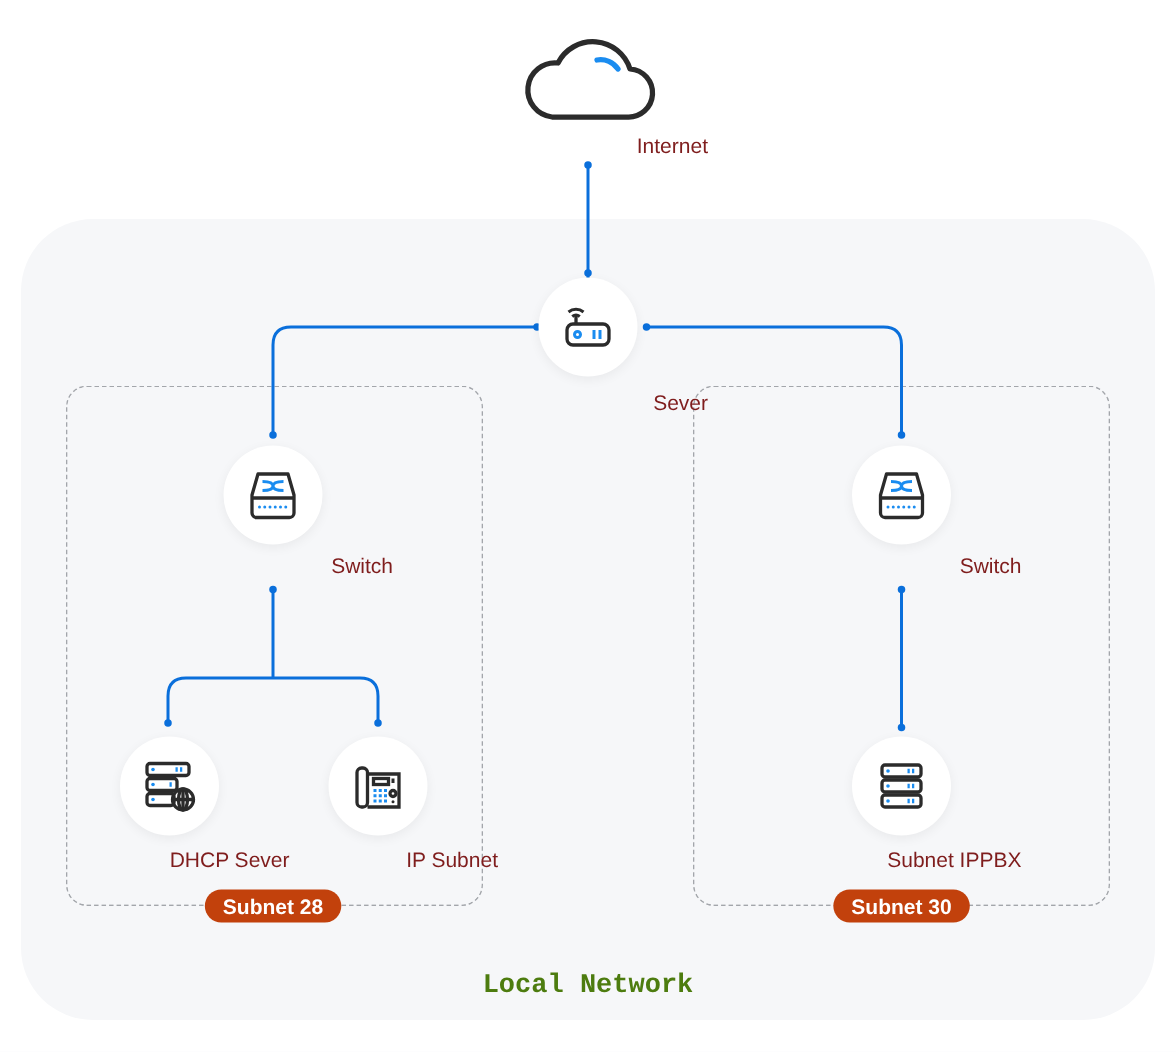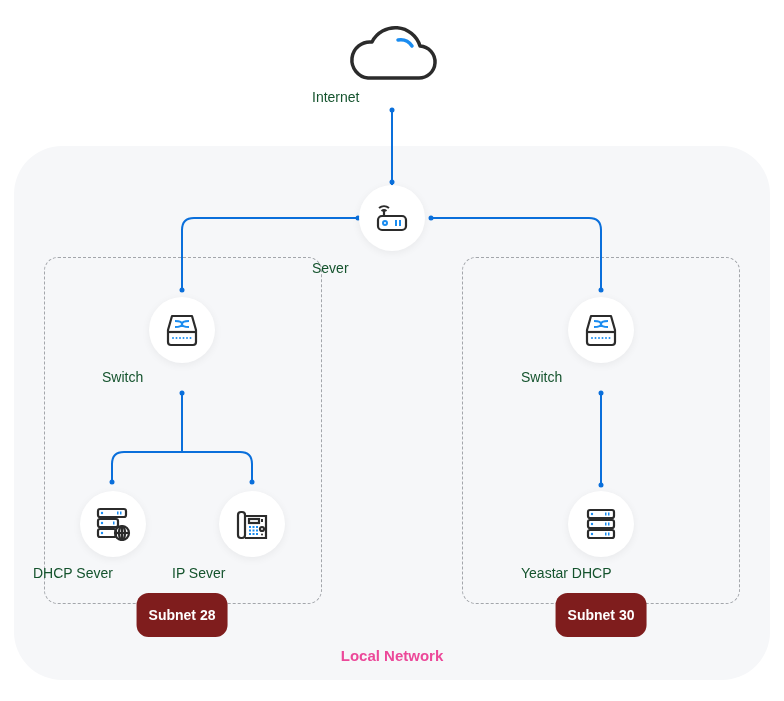--- a/index.html
+++ b/index.html
@@ -8,26 +8,26 @@
   .local-net { position: absolute; left: 14px; top: 146px; width: 756px; height: 534px;
                background: #f6f7f9; border-radius: 48px; }
   .subnet { position: absolute; border: 1.5px dashed #a3a6ab; border-radius: 14px; }
   .subnet-a { left: 44px; top: 257px; width: 276px; height: 345px; }
   .subnet-b { left: 462px; top: 257px; width: 276px; height: 345px; }
   svg.wires { position: absolute; left: 0; top: 0; width: 784px; height: 701px; }
   .node { position: absolute; width: 66px; height: 66px; border-radius: 50%;
           background: #ffffff; box-shadow: 0 2px 8px rgba(0,0,0,0.06);
           display: flex; align-items: center; justify-content: center; }
   .node svg { width: 40px; height: 40px; }
-  .label { position: absolute; font-size: 14px; color: #14532d; text-align: left;
+  .label { position: absolute; font-size: 14px; color: #7f1d1d; text-align: right;
            width: 160px; margin-left: -80px; }
-  .pill { position: absolute; background: #7f1d1d; color: #fff; font-size: 14px; font-weight: bold;
-          padding: 14px 12px; border-radius: 12px; transform: translateX(-50%); white-space: nowrap; }
+  .pill { position: absolute; background: #c2410c; color: #fff; font-size: 14px; font-weight: bold;
+          padding: 3px 12px; border-radius: 12px; transform: translateX(-50%); white-space: nowrap; }
   .title { position: absolute; left: 392px; top: 647px; transform: translateX(-50%);
-           font-size: 15px; font-weight: bold; color: #ec4899; white-space: nowrap; }
+           font-size: 18px; font-weight: bold; color: #4d7c0f; white-space: nowrap; font-family: Liberation Mono, monospace; }
   .cloud { position: absolute; left: 346px; top: 22px; width: 92px; height: 60px; }
 </style>
 </head>
 <body>
 
 <div class="local-net"></div>
 <div class="subnet subnet-a"></div>
 <div class="subnet subnet-b"></div>
 
 <svg class="wires" viewBox="0 0 784 701">
@@ -147,21 +147,21 @@
         <rect x="20.5" y="25.5" width="2" height="2"></rect>
         <rect x="24" y="25.5" width="2" height="2"></rect>
       <rect x="17" y="29" width="2" height="2"></rect>
         <rect x="20.5" y="29" width="2" height="2"></rect>
         <rect x="24" y="29" width="2" height="2"></rect>
     </g>
     <rect x="29" y="15" width="2" height="3" fill="#2b2b2b"></rect>
     <circle cx="30" cy="30.5" r="1" fill="#2b2b2b"></circle>
   </svg>
 </div>
-<div class="label" style="left:252px; top:565px;">IP Sever</div>
+<div class="label" style="left:252px; top:565px;">IP Subnet</div>
 
 <div class="node" style="left:568px; top:491px;">
   <svg viewBox="0 0 40 40">
     <g fill="none" stroke="#2b2b2b" stroke-width="2.2">
       <rect x="7" y="6" width="26" height="8" rx="2"></rect>
       <rect x="7" y="16" width="26" height="8" rx="2"></rect>
       <rect x="7" y="26" width="26" height="8" rx="2"></rect>
     </g>
     <g fill="#1a8cf0">
       <circle cx="11" cy="10" r="1.2"></circle>
@@ -169,18 +169,18 @@
         <circle cx="11" cy="30" r="1.2"></circle>
       <rect x="24" y="8.5" width="1.5" height="3"></rect>
         <rect x="27" y="8.5" width="1.5" height="3"></rect>
       <rect x="24" y="18.5" width="1.5" height="3"></rect>
         <rect x="27" y="18.5" width="1.5" height="3"></rect>
       <rect x="24" y="28.5" width="1.5" height="3"></rect>
         <rect x="27" y="28.5" width="1.5" height="3"></rect>
     </g>
   </svg>
 </div>
-<div class="label" style="left:601px; top:565px;">Yeastar DHCP</div>
+<div class="label" style="left:601px; top:565px;">Subnet IPPBX</div>
 
 <div class="pill" style="left:182px; top:593px;">Subnet 28</div>
 <div class="pill" style="left:601px; top:593px;">Subnet 30</div>
 
 <div class="title">Local Network</div>
 
 </body></html>

